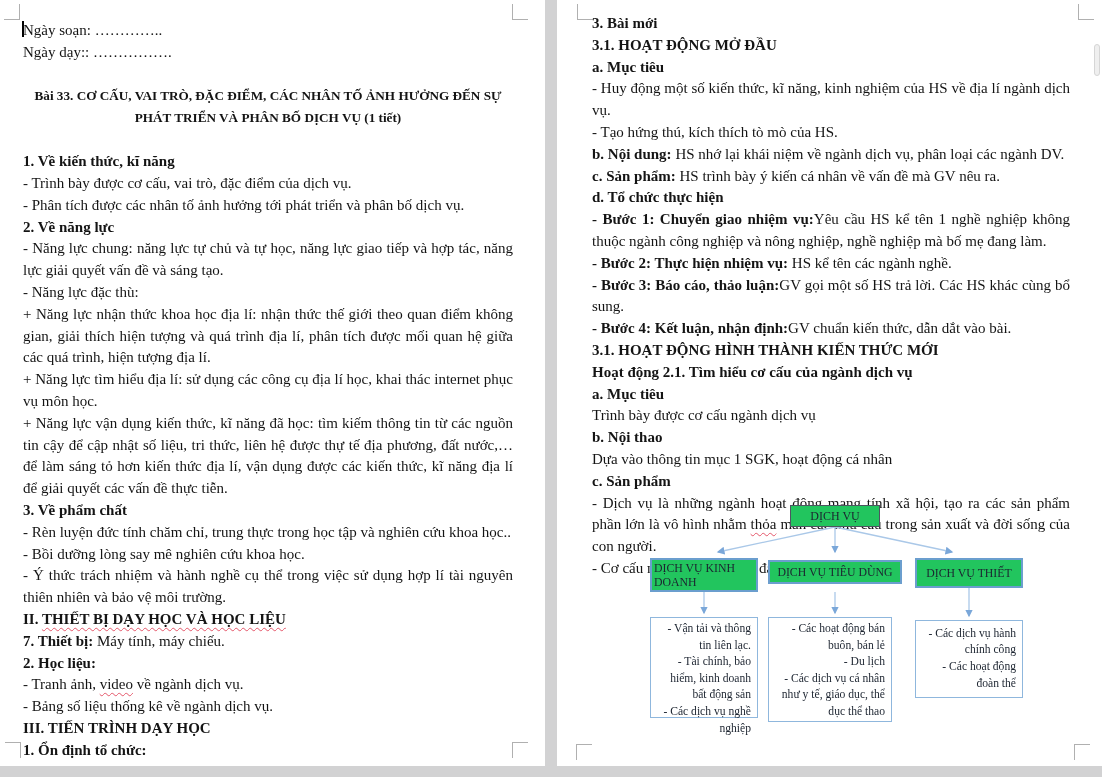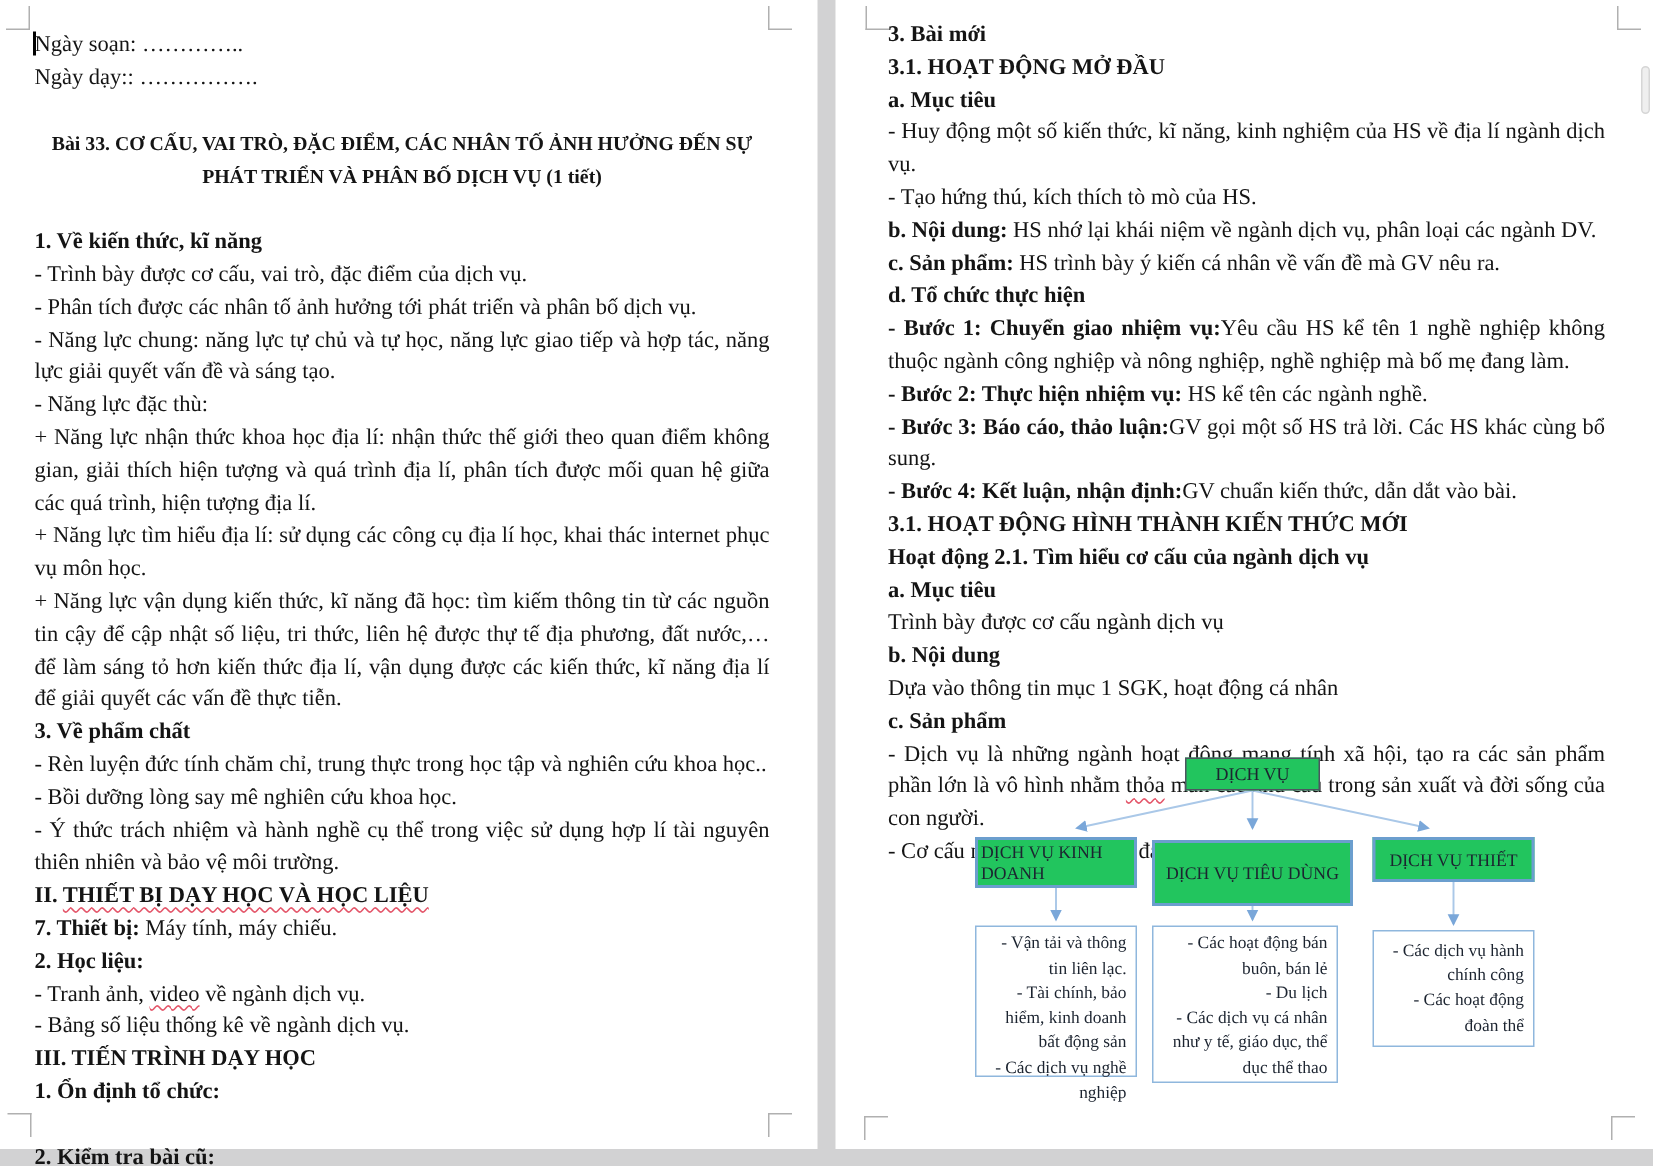--- a/index.html
+++ b/index.html
@@ -33,21 +33,21 @@
 
   
   .scroll-thumb { position:absolute; left:1094px; top:44px; width:6px; height:32px; background:#efefef; border:1px solid #d6d6d6; border-radius:3px; }
 
   
   .diagram { position:absolute; left:0; top:500px; width:545px; height:255px; }
   .dg-box { position:absolute; background:#22c55e; display:flex; align-items:center; justify-content:center; text-align:left; color:#1c2430; }
   .dg-root { left:233px; top:5px; width:90px; height:22px; border:1.5px solid #4d5560; font-size:12px; }
   .dg-cat { border:2px solid #6b9ece; font-size:11.8px; line-height:14.5px; padding:1px 2px; }
   .dg-cat1 { left:93px; top:58px; width:108px; height:34px; }
-  .dg-cat2 { left:211px; top:60px; width:134px; height:44px; }
+  .dg-cat2 { left:211px; top:60px; width:134px; height:24px; }
   .dg-cat3 { left:358px; top:58px; width:108px; height:30px; }
   .dg-detail { position:absolute; background:#fff; border:1.5px solid #8fb7dd; font-size:11.6px; line-height:16.6px; padding:3px 6px; white-space:pre-line; text-align:right; color:#1c2430; }
   .dg-d1 { left:93px; top:117px; width:108px; height:101px; }
   .dg-d2 { left:211px; top:117px; width:124px; height:105px; }
   .dg-d3 { left:358px; top:120px; width:108px; height:78px; display:flex; align-items:center; }
   .dg-svg { position:absolute; left:0; top:0; }
 </style>
 </head>
 <body>
 
@@ -60,20 +60,21 @@
 
   <div class="content1">
     <p class="nj">Ngày soạn: …………..</p>
     <p class="nj">Ngày dạy:: …………….</p>
     <div class="blank"></div>
     <p class="title">Bài 33. CƠ CẤU, VAI TRÒ, ĐẶC ĐIỂM, CÁC NHÂN TỐ ẢNH HƯỞNG ĐẾN SỰ PHÁT TRIỂN VÀ PHÂN BỐ DỊCH VỤ (1 tiết)</p>
     <div class="blank"></div>
     <p class="b nj">1. Về kiến thức, kĩ năng</p>
     <p>- Trình bày được cơ cấu, vai trò, đặc điểm của dịch vụ.</p>
     <p>- Phân tích được các nhân tố ảnh hưởng tới phát triển và phân bố dịch vụ.</p>
+    <p class="b nj">2. Về năng lực</p>
     <p>- Năng lực chung: năng lực tự chủ và tự học, năng lực giao tiếp và hợp tác, năng lực giải quyết vấn đề và sáng tạo.</p>
     <p>- Năng lực đặc thù:</p>
     <p>+ Năng lực nhận thức khoa học địa lí: nhận thức thế giới theo quan điểm không gian, giải thích hiện tượng và quá trình địa lí, phân tích được mối quan hệ giữa các quá trình, hiện tượng địa lí.</p>
     <p>+ Năng lực tìm hiểu địa lí: sử dụng các công cụ địa lí học, khai thác internet phục vụ môn học.</p>
     <p>+ Năng lực vận dụng kiến thức, kĩ năng đã học: tìm kiếm thông tin từ các nguồn tin cậy để cập nhật số liệu, tri thức, liên hệ được thự tế địa phương, đất nước,… để làm sáng tỏ hơn kiến thức địa lí, vận dụng được các kiến thức, kĩ năng địa lí để giải quyết các vấn đề thực tiễn.</p>
     <p class="b nj">3. Về phẩm chất</p>
     <p>- Rèn luyện đức tính chăm chỉ, trung thực trong học tập và nghiên cứu khoa học..</p>
     <p>- Bồi dưỡng lòng say mê nghiên cứu khoa học.</p>
     <p>- Ý thức trách nhiệm và hành nghề cụ thể trong việc sử dụng hợp lí tài nguyên thiên nhiên và bảo vệ môi trường.</p>
     <p class="b nj"><span>II. </span><span class="sq">THIẾT BỊ DẠY HỌC VÀ HỌC LIỆU</span></p>
@@ -104,21 +105,21 @@
     <p class="nj"><span class="lead">c. Sản phẩm:</span><span> HS trình bày ý kiến cá nhân về vấn đề mà GV nêu ra.</span></p>
     <p class="b nj">d. Tổ chức thực hiện</p>
     <p><span class="lead">- Bước 1: Chuyển giao nhiệm vụ:</span><span>Yêu cầu HS kể tên 1 nghề nghiệp không thuộc ngành công nghiệp và nông nghiệp, nghề nghiệp mà bố mẹ đang làm.</span></p>
     <p><span class="lead">- Bước 2: Thực hiện nhiệm vụ:</span><span> HS kể tên các ngành nghề.</span></p>
     <p><span class="lead">- Bước 3: Báo cáo, thảo luận:</span><span>GV gọi một số HS trả lời. Các HS khác cùng bổ sung.</span></p>
     <p><span class="lead">- Bước 4: Kết luận, nhận định:</span><span>GV chuẩn kiến thức, dẫn dắt vào bài.</span></p>
     <p class="b nj">3.1. HOẠT ĐỘNG HÌNH THÀNH KIẾN THỨC MỚI</p>
     <p class="b nj">Hoạt động 2.1. Tìm hiểu cơ cấu của ngành dịch vụ</p>
     <p class="b nj">a. Mục tiêu</p>
     <p class="nj">Trình bày được cơ cấu ngành dịch vụ</p>
-    <p class="b nj">b. Nội dung</p>
+    <p class="b nj">b. Nội thao</p>
     <p class="nj">Dựa vào thông tin mục 1 SGK, hoạt động cá nhân</p>
     <p class="b nj">c. Sản phẩm</p>
     <p><span>- Dịch vụ là những ngành hoạt động mang tính xã hội, tạo ra các sản phẩm phần lớn là vô hình nhằm </span><span class="sq">thỏa</span><span> mãn các nhu cầu trong sản xuất và đời sống của con người.</span></p>
     <p class="nj">- Cơ cấu ngành DV hết sức đa dạng, phức tạp:</p>
   </div>
 
   <div class="diagram">
     <svg class="dg-svg" width="545" height="255">
       <defs>
         <marker id="ah" markerWidth="7" markerHeight="7" refX="5" refY="3.5" orient="auto">

